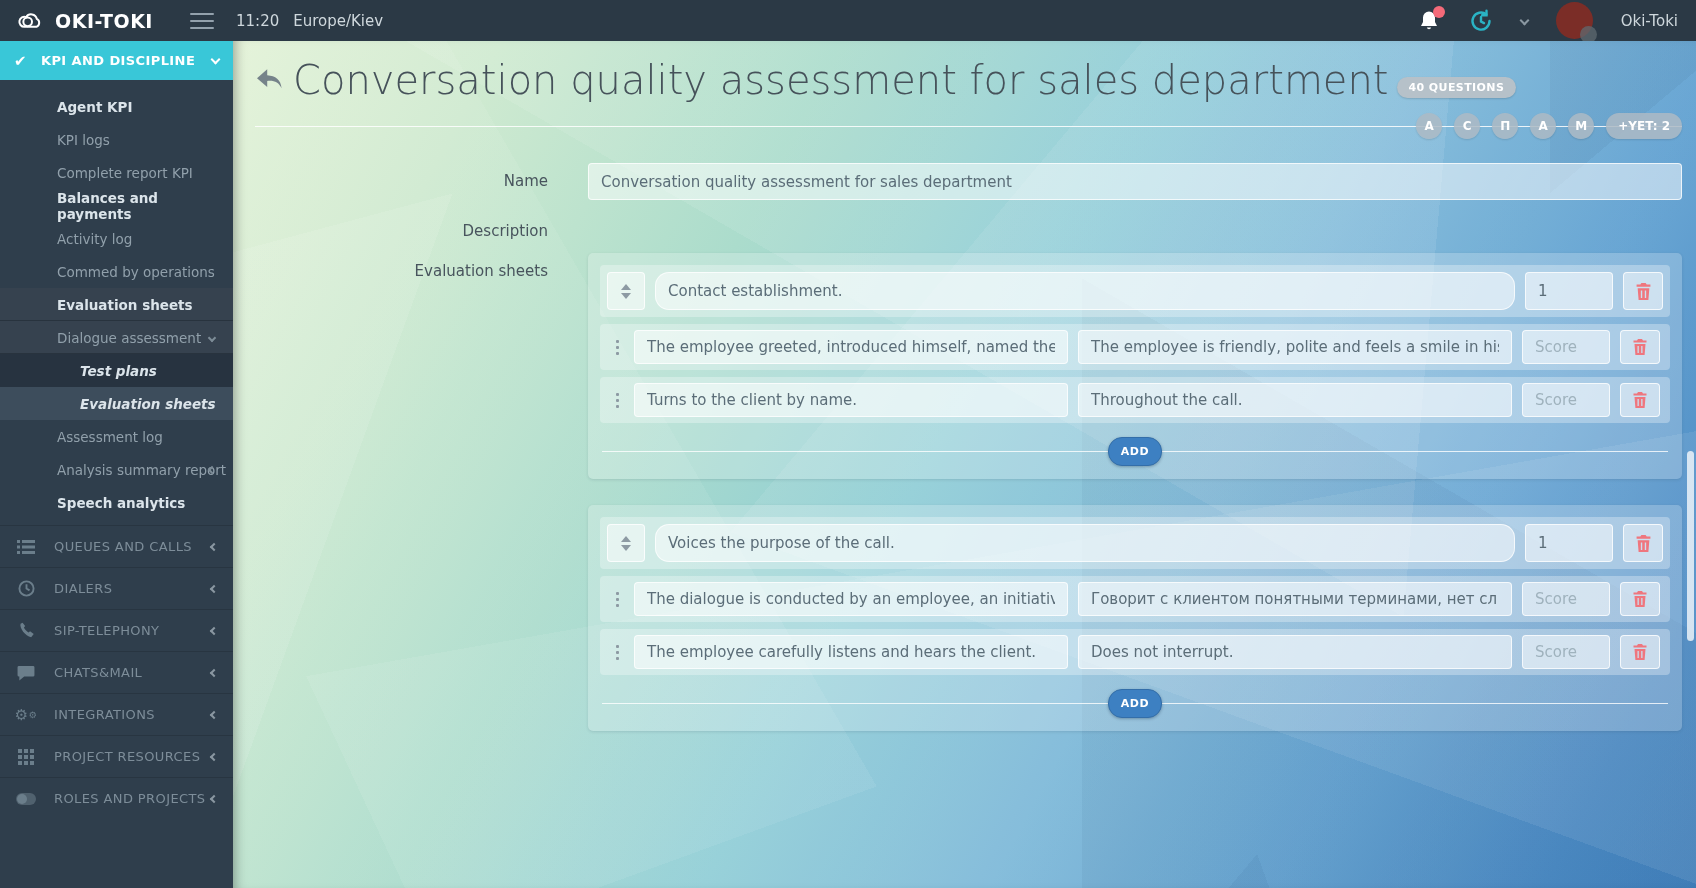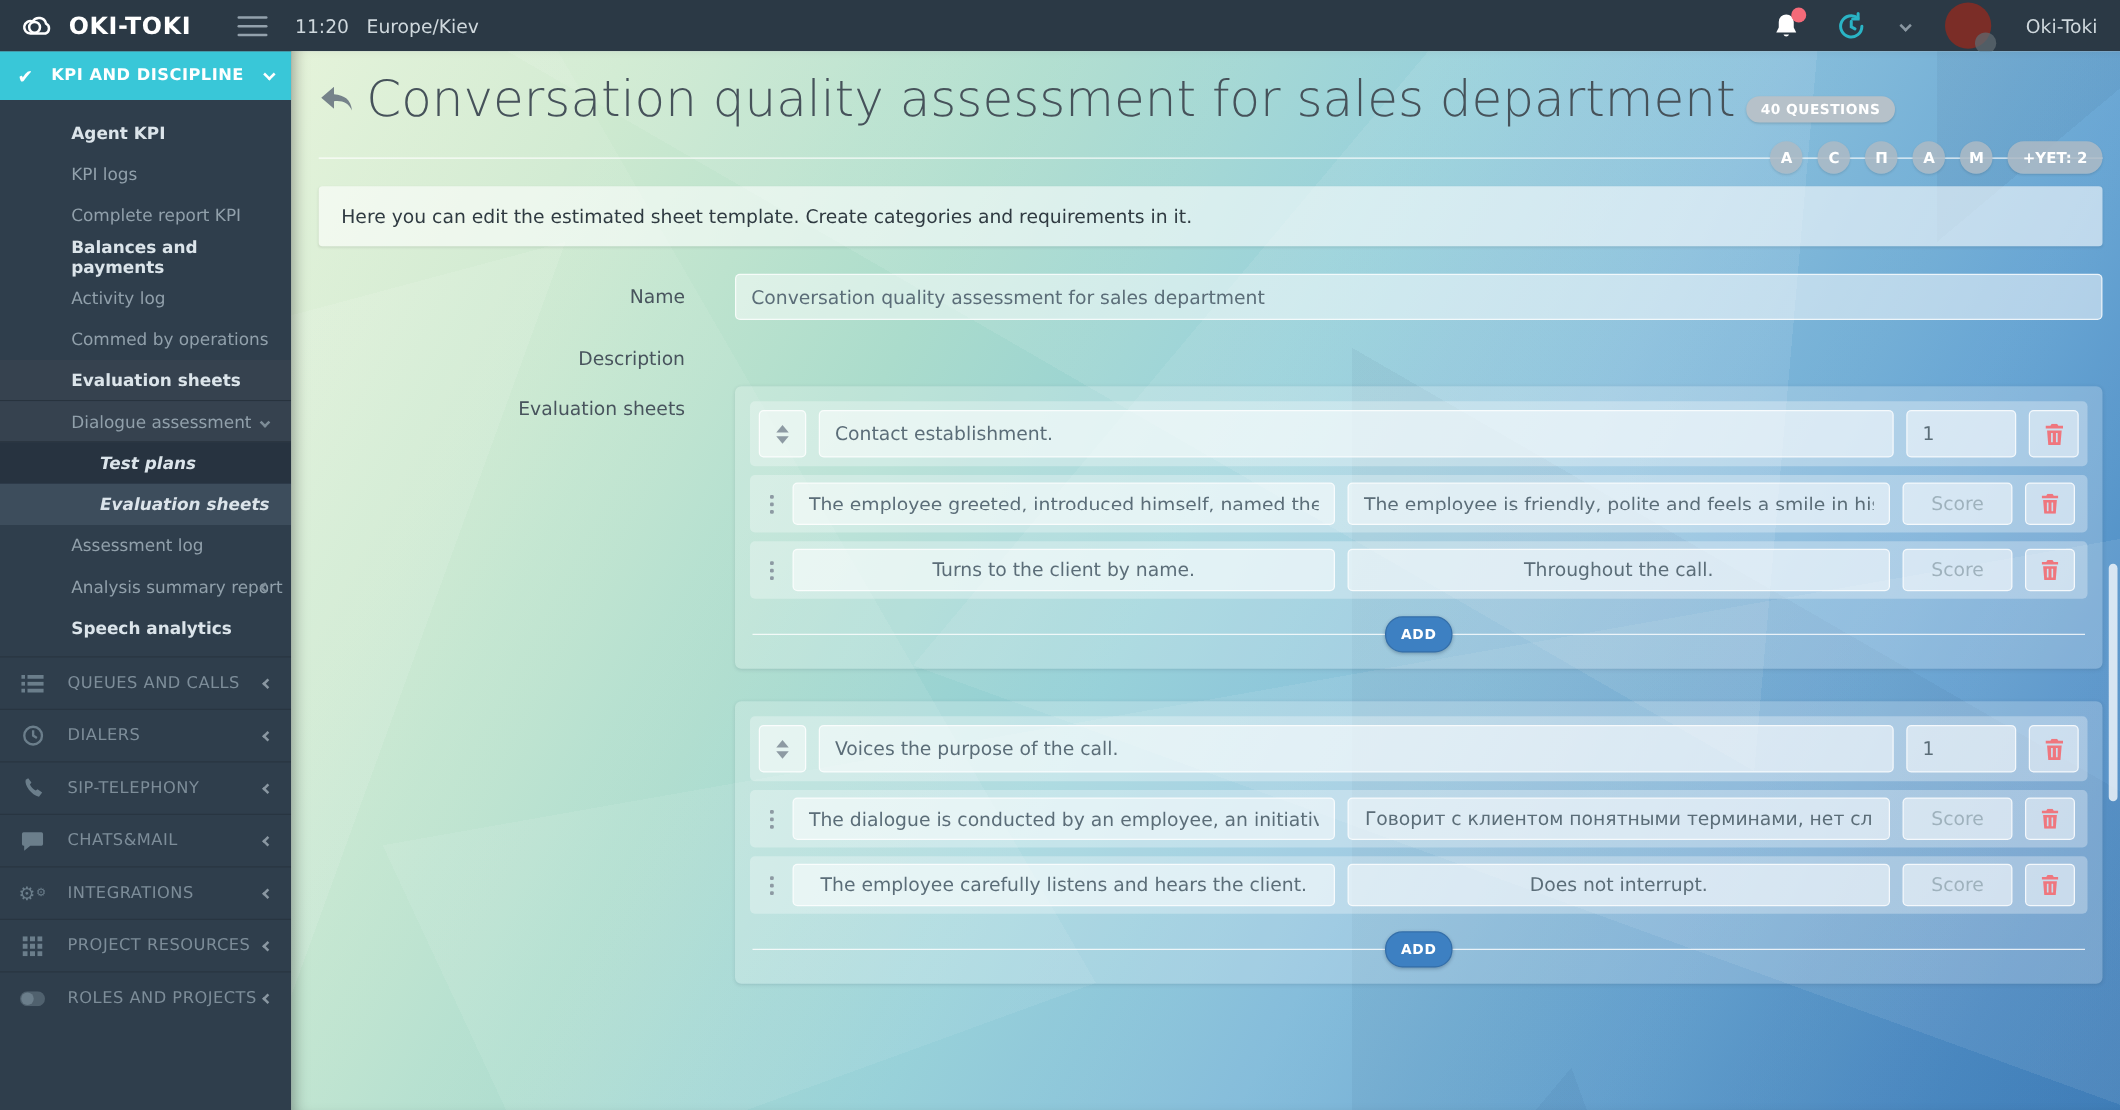--- a/index.html
+++ b/index.html
@@ -93,25 +93,25 @@
   .block { background:rgba(255,255,255,.22); border-radius:5px; padding:12px; margin-bottom:26px; box-shadow:0 1px 3px rgba(40,60,80,.15); }
   .strip { display:flex; align-items:center; gap:10px; background:rgba(255,255,255,.30); border-radius:4px; margin-bottom:7px; }
   .cat-strip { padding:7px; }
   .q-strip { padding:6px 10px; }
   .handle-btn { width:38px; height:38px; flex-shrink:0; background:rgba(255,255,255,.45); border:1px solid rgba(255,255,255,.8); border-radius:4px; display:flex; flex-direction:column; align-items:center; justify-content:center; gap:3px; cursor:grab; }
   .tri-up { width:0; height:0; border-left:5px solid transparent; border-right:5px solid transparent; border-bottom:6px solid #8d9aa3; }
   .tri-down { width:0; height:0; border-left:5px solid transparent; border-right:5px solid transparent; border-top:6px solid #8d9aa3; }
   .dots { width:14px; flex-shrink:0; display:flex; flex-direction:column; align-items:center; gap:3px; cursor:grab; }
   .dots i { width:3px; height:3px; background:#8d9aa3; border-radius:1px; }
   .cat-strip .inp { height:38px; }
-  .q-strip .inp { height:34px;text-align:center; }
+  .q-strip .inp { height:34px; }
   .num-inp { width:88px !important; flex-shrink:0; text-align:left; }
   .score-inp { width:88px !important; flex-shrink:0; }
   .q-inp { flex:1 1 0; min-width:0; }
-  .cat-inp { flex:1 1 auto; }
+  .cat-inp { flex:1 1 auto;border-radius:14px; }
   .trash-btn { width:40px; flex-shrink:0; background:rgba(255,255,255,.42); border:1px solid rgba(255,255,255,.8); border-radius:4px; display:flex; align-items:center; justify-content:center; cursor:pointer; }
   .cat-strip .trash-btn { height:38px; }
   .q-strip .trash-btn { height:34px; }
   .add-row { position:relative; height:32px; margin-top:12px; display:flex; align-items:center; justify-content:center; }
   .add-row::before { content:""; position:absolute; left:2px; right:2px; top:50%; height:1px; background:rgba(255,255,255,.8); }
   .add-btn { position:relative; background:#3d80c2; border:1px solid #336ea9; color:#fff; font-weight:bold; font-size:11px; letter-spacing:.5px; padding:7px 12px; border-radius:14px; cursor:pointer; box-shadow:0 1px 3px rgba(0,30,60,.3); font-family:inherit; }
 </style>
 </head>
 <body>
 
@@ -302,21 +302,20 @@
           <div class="avatars">
             <span class="avatar-chip">A</span>
             <span class="avatar-chip">C</span>
             <span class="avatar-chip">П</span>
             <span class="avatar-chip">A</span>
             <span class="avatar-chip">M</span>
             <span class="avatar-chip more">+YET: 2</span>
           </div>
         </div>
 
-        <div class="info-box">Here you can edit the estimated sheet template. Create categories and requirements in it.</div>
 
         <div class="form-area">
 
           <div class="form-row">
             <label class="form-label">Name</label>
             <div class="form-field">
               <input class="inp" type="text" value="Conversation quality assessment for sales department" style="">
             </div>
           </div>
 

